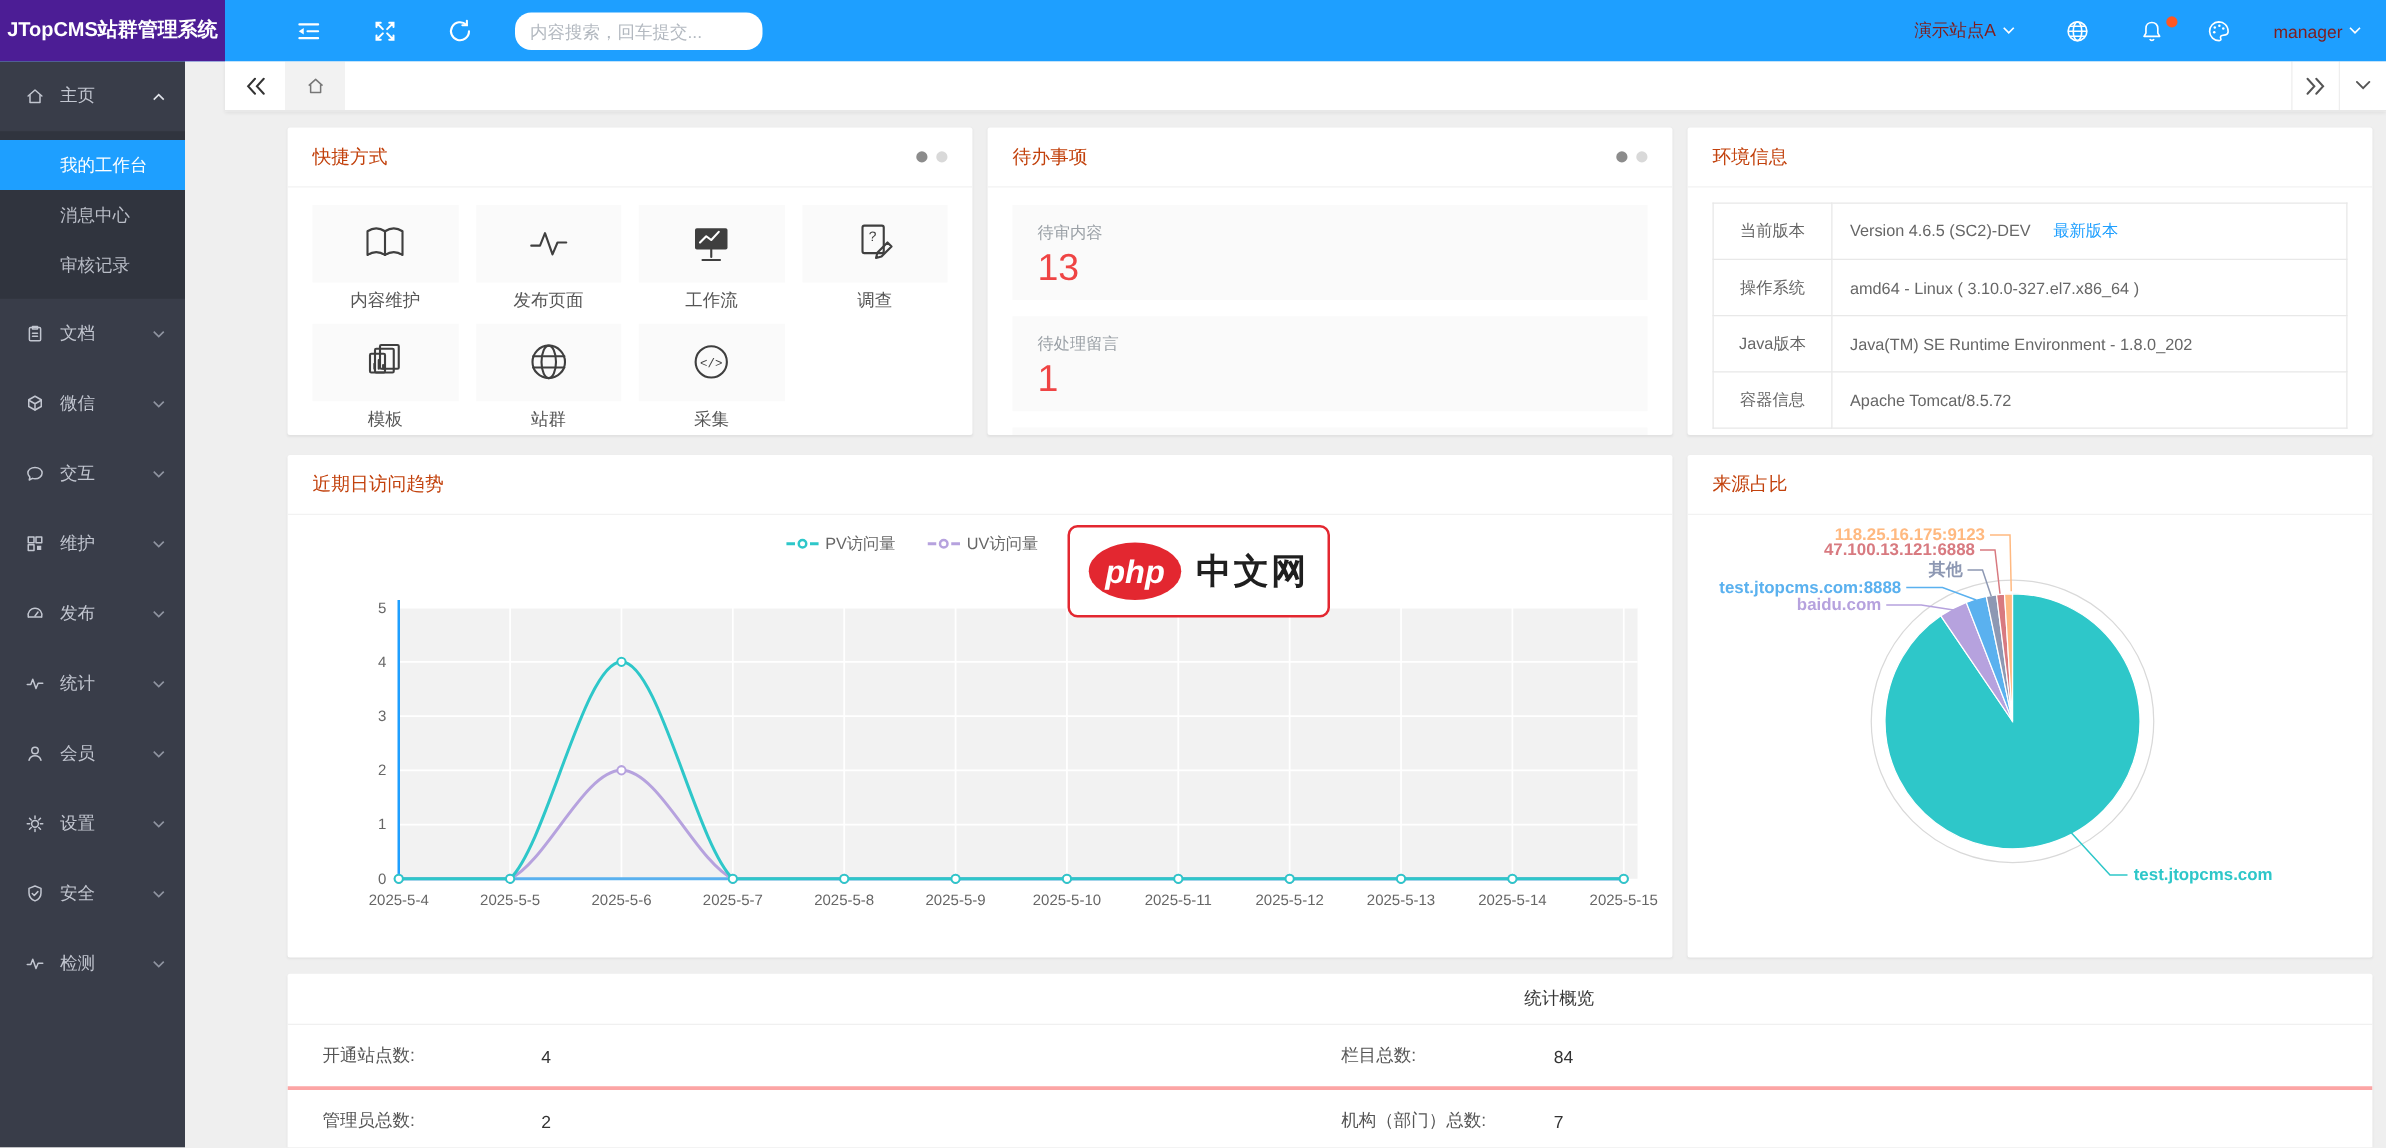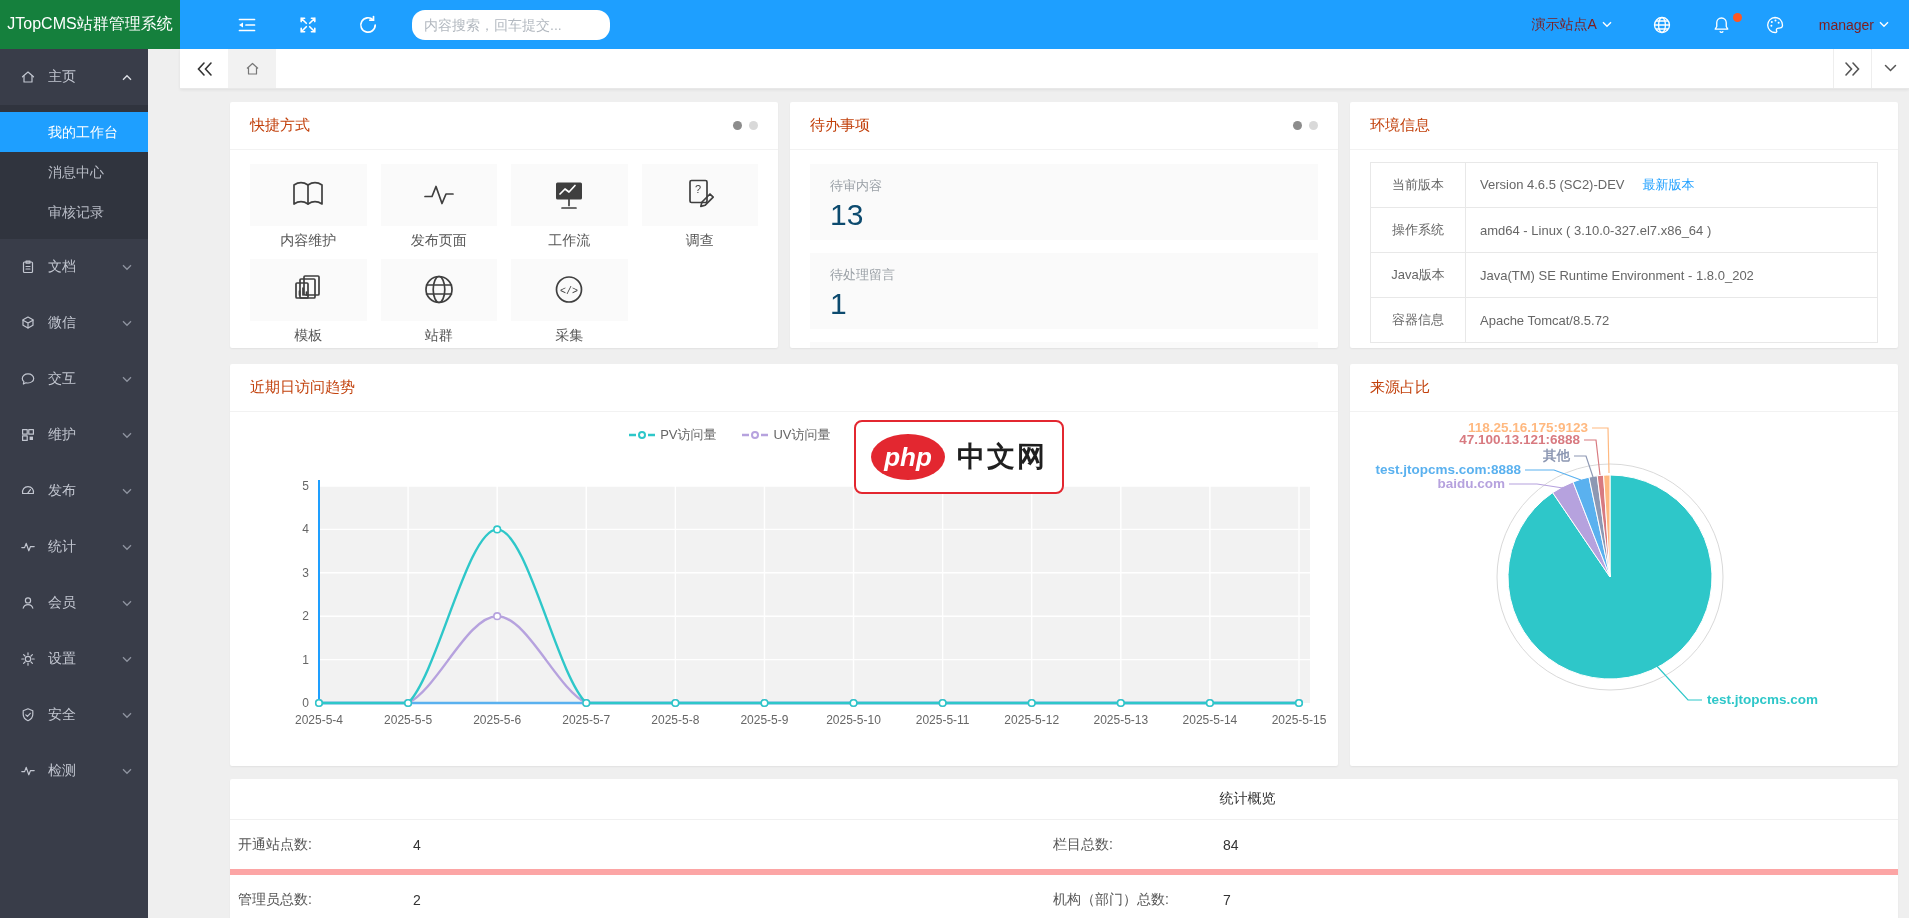--- a/index.html
+++ b/index.html
@@ -1,20 +1,20 @@
 <!DOCTYPE html>
 <html><head>
 <meta charset="utf-8">
 <style>
   html,body{margin:0;padding:0;}
   body{width:1909px;height:918px;overflow:hidden;position:relative;background:#efefef;
        font-family:"Liberation Sans","DejaVu Sans",sans-serif;}
   
   .topbar{position:absolute;left:0;top:0;width:1909px;height:49px;background:#1E9FFF;display:flex;align-items:center;z-index:20;}
-  .logo{width:180px;height:49px;background:#15803d;color:#fff;font-size:16px;display:flex;align-items:center;justify-content:center;flex:none;}
+  .logo{width:180px;height:49px;background:#4c1d95;color:#fff;font-size:16px;display:flex;align-items:center;justify-content:center;flex:none;font-weight:bold;}
   .top-icon{color:#fff;margin-left:40px;display:flex;align-items:center;cursor:pointer;}
   .top-icon svg{display:block;}
   .search-wrap{margin-left:34px;}
   .search-wrap input{width:174px;height:30px;border:none;border-radius:13px;padding:0 12px;font-size:14px;color:#333;outline:none;background:#fff;}
   .search-wrap input::placeholder{color:#b3b9c0;}
   .top-right{margin-left:auto;display:flex;align-items:center;color:#7f1d1d;font-size:14px;padding-right:20px;}
   .tr-item{display:flex;align-items:center;cursor:pointer;}
   .site-sel{margin-right:40px;gap:5px;}
   .globe-btn{margin-right:40px;}
   .bell-btn{margin-right:34px;position:relative;}
@@ -52,21 +52,21 @@
   .span2{grid-column:span 2;}
   
   .sc-grid{padding:14px 20px 0;display:grid;grid-template-columns:repeat(4,1fr);gap:9px 14px;}
   .sc{text-align:center;cursor:pointer;}
   .sc-tile{height:62px;background:#fafafa;display:flex;align-items:center;justify-content:center;color:#3f3f3f;}
   .sc-label{margin-top:6px;font-size:14px;color:#555;}
   
   .todo-grid{padding:14px 20px;display:grid;grid-template-columns:1fr;gap:13px;}
   .stat{background:#fafafa;padding:13px 20px 8px;}
   .stat-l{font-size:13px;color:#9aa0a6;}
-  .stat-v{font-size:30px;color:#0c4a6e;margin-top:3px;}
+  .stat-v{font-size:30px;color:#ef4444;margin-top:3px;}
   
   .env-body{padding:12px 20px;}
   .env-table{width:100%;border-collapse:collapse;font-size:13px;color:#666;}
   .env-table td{border:1px solid #e8e8e8;height:42px;}
   .env-table td.k{width:92px;text-align:center;margin-left:37px;}
   .env-table td.v{padding-left:14px;}
   .latest{color:#1E9FFF;margin-left:18px;text-decoration:none;cursor:pointer;}
   
   .legend{display:flex;justify-content:center;gap:26px;margin-top:14px;font-size:13px;color:#666;align-items:center;height:18px;}
   .leg{display:flex;align-items:center;gap:5px;}
@@ -74,22 +74,22 @@
   .pie-svg{display:block;width:100%;height:352px;}
   
   .watermark{position:absolute;left:624px;top:56px;width:206px;height:70px;background:#fff;border:2px solid #E32730;border-radius:8px;
              display:flex;align-items:center;justify-content:center;gap:12px;z-index:6;}
   .wm-logo{width:74px;height:46px;background:#E32730;border-radius:50%;color:#fff;font-style:italic;font-weight:bold;font-size:26px;
            display:flex;align-items:center;justify-content:center;}
   .wm-text{font-size:28px;color:#1f1f1f;font-weight:600;letter-spacing:2px;}
   
   .ov-h{height:40px;border-bottom:1px solid #f0f0f0;position:relative;font-size:14px;color:#333;}
   .ov-title{position:absolute;left:61%;top:50%;transform:translate(-50%,-50%);}
-  .ov-row{display:grid;grid-template-columns:175px 640px 170px 1fr;padding-left:8px;height:49px;align-items:center;
-          border-bottom:6px solid #fca5a5;font-size:14px;}
+  .ov-row{display:grid;grid-template-columns:175px 640px 170px 1fr;padding-left:28px;height:49px;align-items:center;
+          border-bottom:3px solid #fca5a5;font-size:14px;}
   .ov-label{color:#555;}
   .ov-value{color:#333;}
 </style>
 </head>
 <body>
 
 <div class="topbar">
   <div class="logo">JTopCMS站群管理系统</div>
   <span class="top-icon" style="margin-left:56px">
     <svg width="22" height="22" viewBox="0 0 22 22" fill="none" stroke="#fff" stroke-width="1.7" stroke-linecap="round">

